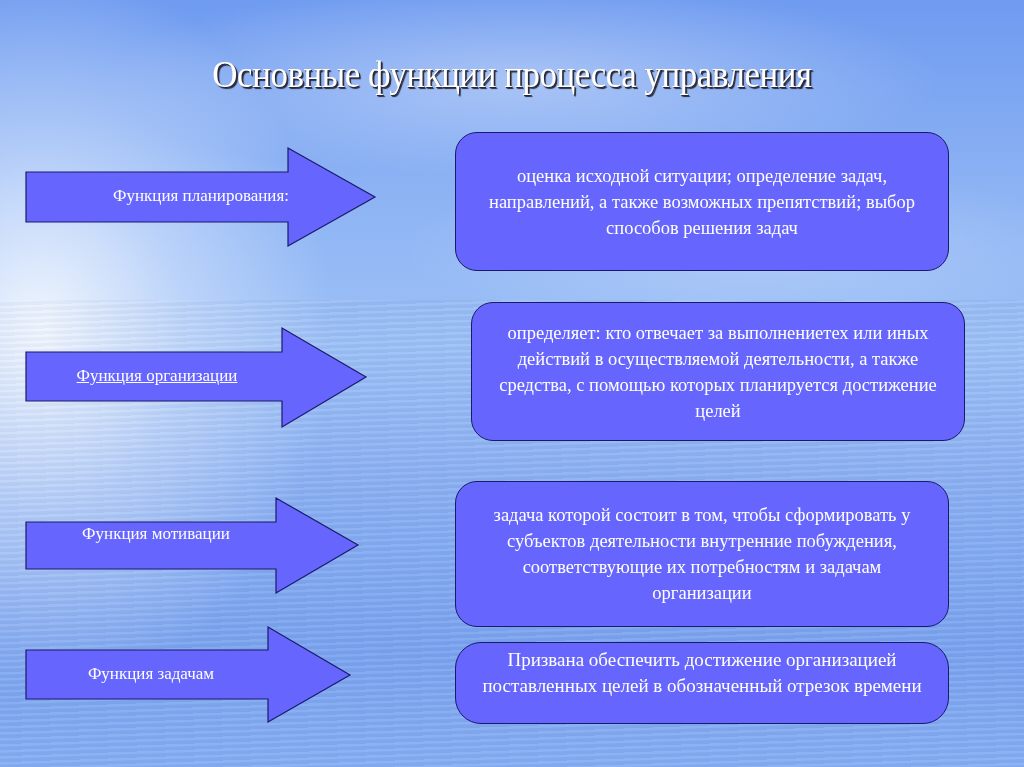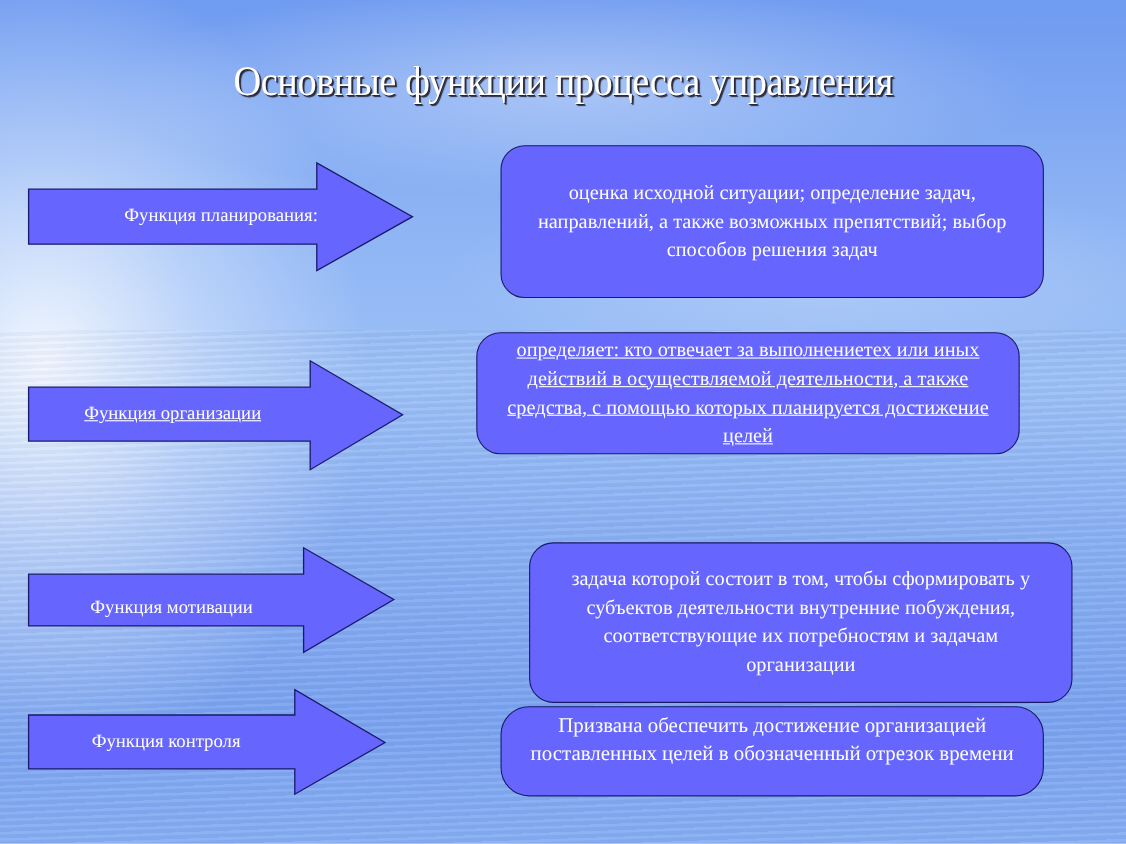--- a/index.html
+++ b/index.html
@@ -55,37 +55,37 @@
   <svg width="1" height="1">
     <polygon points="26,352 282,352 282,328 366,377 282,427 282,401 26,401" fill="#6666ff" stroke="#1a1a6a" stroke-width="1.2"></polygon>
   </svg>
   <div class="arrow-label" style="left:26px;top:366px;width:262px;text-decoration:underline;">Функция организации</div>
 </div>
 
 <div class="arrow" style="left:0;top:0;">
   <svg width="1" height="1">
     <polygon points="26,522 276,522 276,498 358,545 276,593 276,569 26,569" fill="#6666ff" stroke="#1a1a6a" stroke-width="1.2"></polygon>
   </svg>
-  <div class="arrow-label" style="left:26px;top:542px;width:260px;">Функция мотивации</div>
+  <div class="arrow-label" style="left:26px;top:524px;width:260px;">Функция мотивации</div>
 </div>
 
 <div class="arrow" style="left:0;top:0;">
   <svg width="1" height="1">
     <polygon points="26,650 268,650 268,627 350,675 268,722 268,699 26,699" fill="#6666ff" stroke="#1a1a6a" stroke-width="1.2"></polygon>
   </svg>
-  <div class="arrow-label" style="left:26px;top:664px;width:250px;">Функция контроля</div>
+  <div class="arrow-label" style="left:26px;top:664px;width:250px;">Функция задачам</div>
 </div>
 
 <div class="box" style="left:455px;top:132px;width:494px;height:139px;">
   <span style="display:block;width:470px;">оценка исходной ситуации; определение задач, направлений, а также возможных препятствий; выбор способов решения задач</span>
 </div>
 
-<div class="box" style="left:433px;top:302px;width:494px;height:111px;text-decoration:underline;">
+<div class="box" style="left:471px;top:302px;width:494px;height:139px;">
   <span style="display:block;width:475px;">определяет: кто отвечает за выполнениетех или иных действий в осуществляемой деятельности, а также средства, с помощью которых планируется достижение целей</span>
 </div>
 
-<div class="box" style="left:455px;top:493px;width:494px;height:146px;margin-left:26px;">
+<div class="box" style="left:455px;top:481px;width:494px;height:146px;">
   <span style="display:block;width:440px;">задача которой состоит в том, чтобы сформировать у субъектов деятельности внутренние побуждения, соответствующие их потребностям и задачам организации</span>
 </div>
 
 <div class="box small" style="left:455px;top:642px;width:494px;height:82px;">
   <span style="display:block;width:485px;">Призвана обеспечить достижение организацией поставленных целей в обозначенный отрезок времени</span>
 </div>
 
 </body></html>

